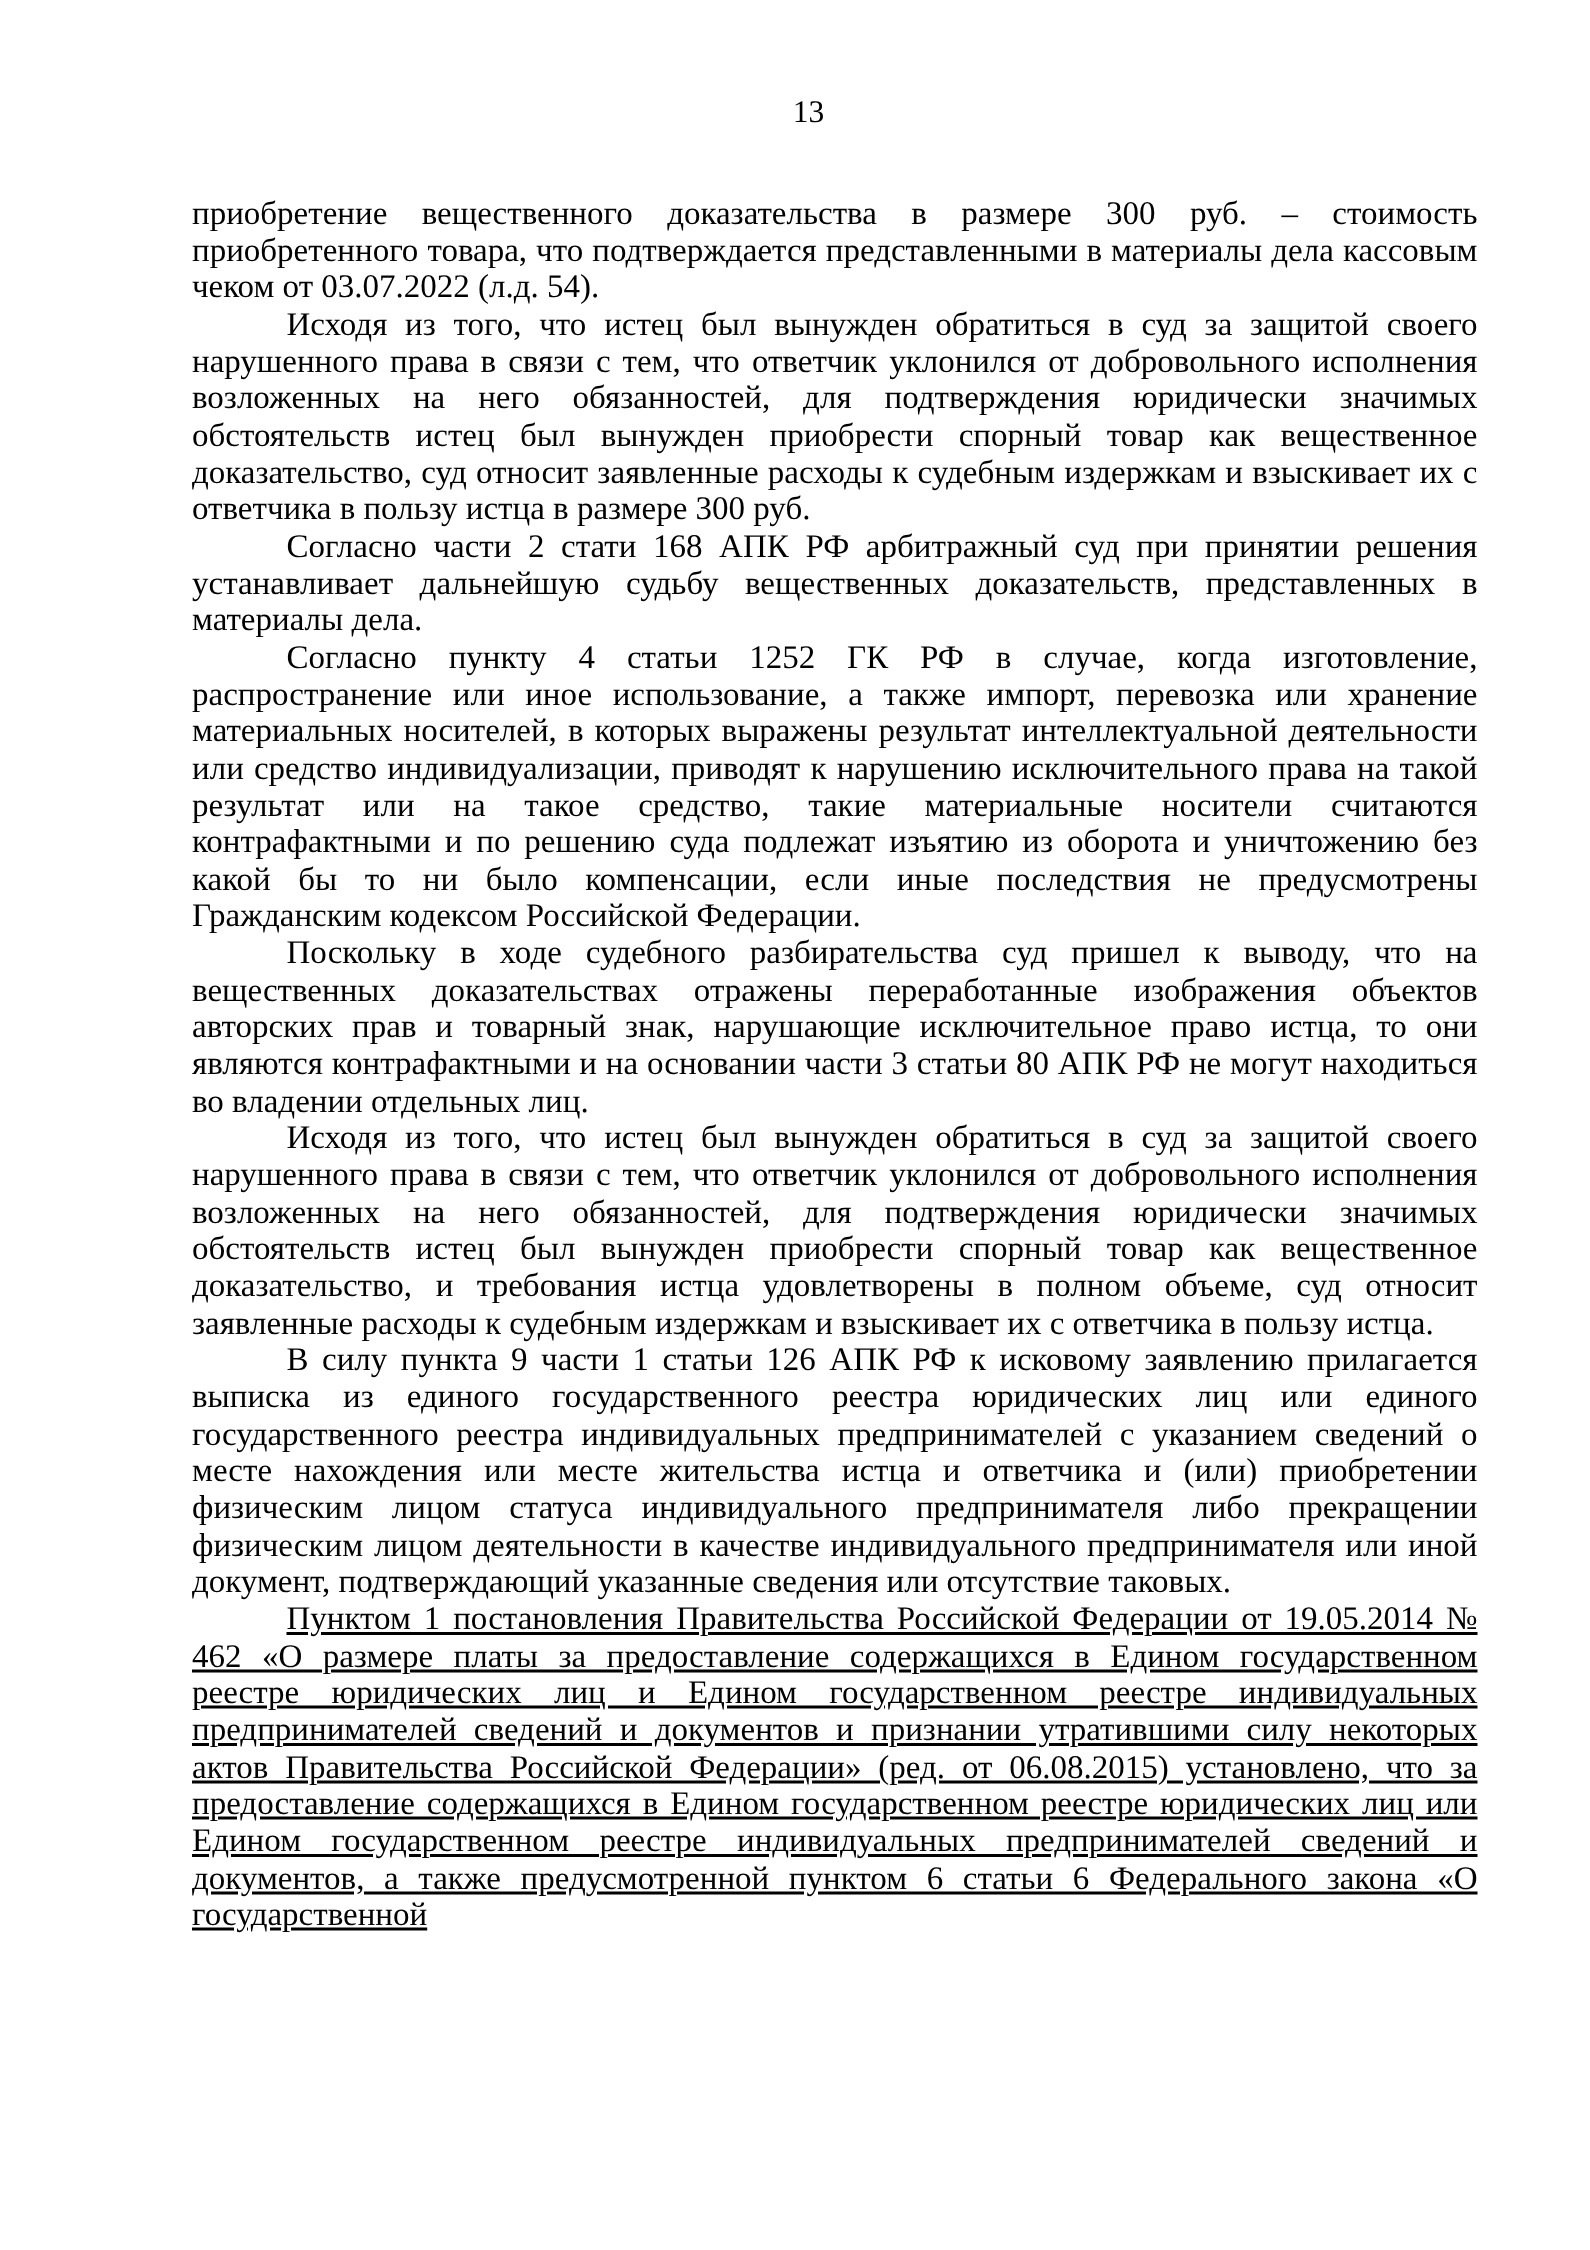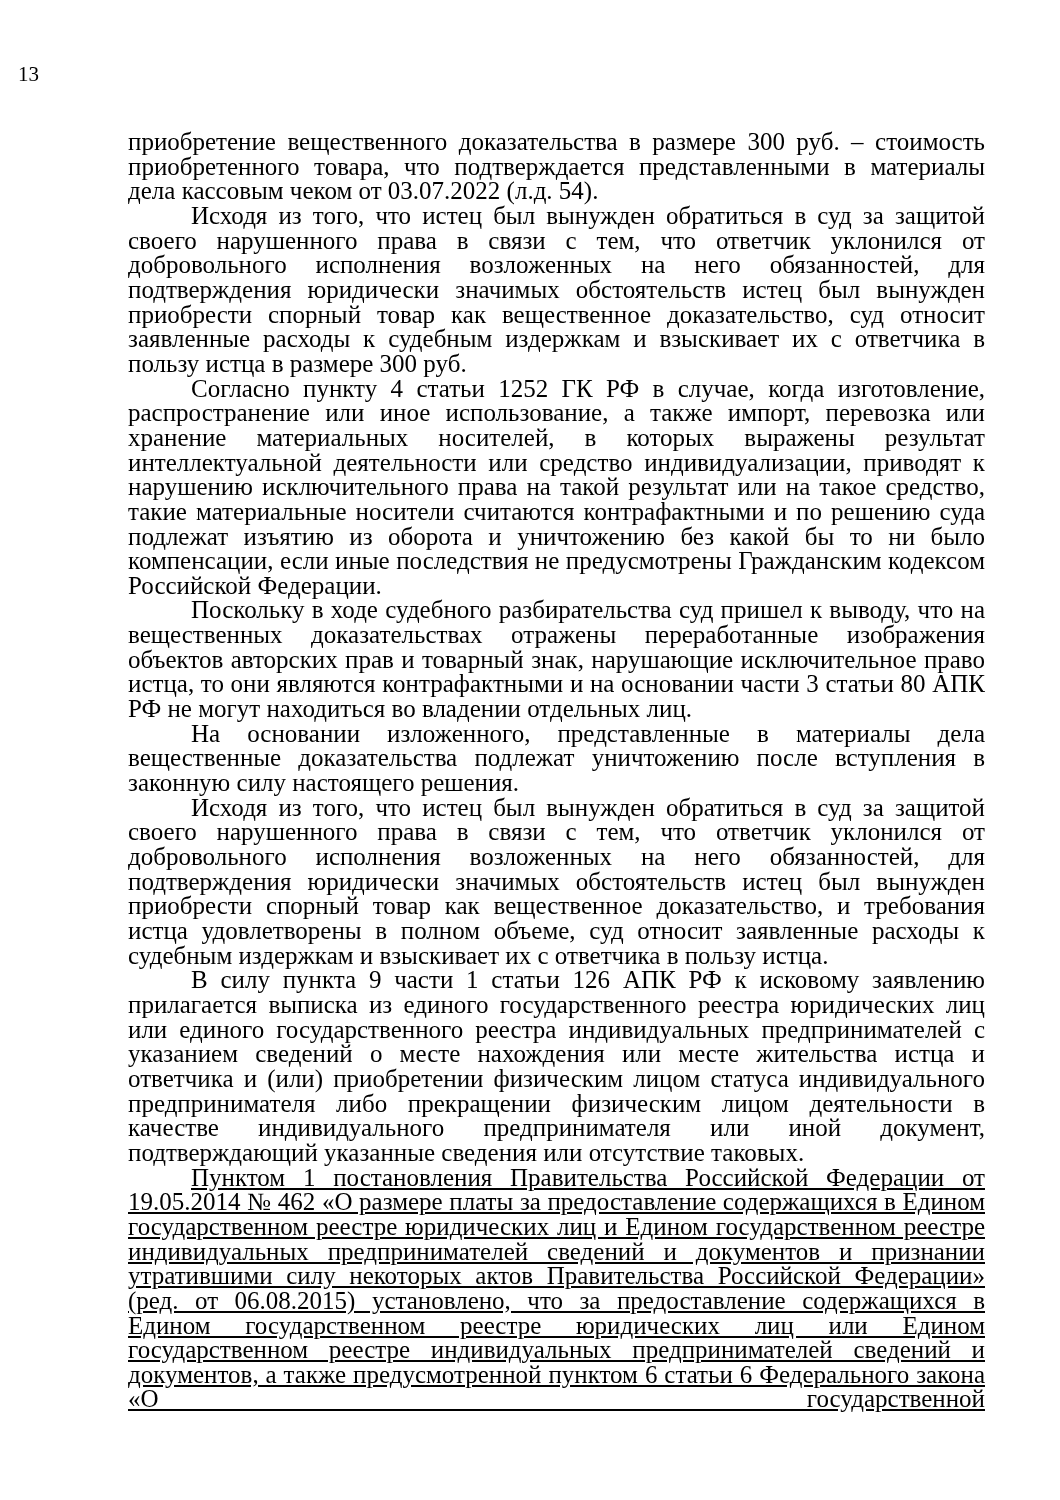--- a/index.html
+++ b/index.html
@@ -20,30 +20,31 @@
     background: var(--bg);
     color: var(--ink);
     font-family: "Liberation Serif", "DejaVu Serif", serif;
     overflow: hidden;
   }
   .page-number {
     position: absolute;
     top: 62px;
     left: 0;
     width: 100%;
+    text-align: center;
     font-size: 21px;
     line-height: 24px;
     padding-left: 18px;
   }
   .text-block {
     position: absolute;
     top: 130px;
     left: 128px;
     width: 857px;
-    font-size: 25px;
+    font-size: 22px;
     line-height: 24.65px;
     text-align: justify;
     hyphens: none;
   }
   .text-block p {
     margin: 0;
     padding: 0;
     text-indent: 63px;
   }
   .text-block p.no-indent { text-indent: 0; }
@@ -51,20 +52,20 @@
 </style>
 </head>
 <body>
 
 <div class="page">
   <div class="page-number">13</div>
 
   <div class="text-block">
     <p class="no-indent">приобретение вещественного доказательства в размере 300 руб. – стоимость приобретенного товара, что подтверждается представленными в материалы дела кассовым чеком от 03.07.2022 (л.д. 54).</p>
     <p>Исходя из того, что истец был вынужден обратиться в суд за защитой своего нарушенного права в связи с тем, что ответчик уклонился от добровольного исполнения возложенных на него обязанностей, для подтверждения юридически значимых обстоятельств истец был вынужден приобрести спорный товар как вещественное доказательство, суд относит заявленные расходы к судебным издержкам и взыскивает их с ответчика в пользу истца в размере 300 руб.</p>
+    <p>Согласно части 2 стати 168 АПК РФ арбитражный суд при принятии решения устанавливает дальнейшую судьбу вещественных доказательств, представленных в материалы дела.</p>
     <p>Согласно пункту 4 статьи 1252 ГК РФ в случае, когда изготовление, распространение или иное использование, а также импорт, перевозка или хранение материальных носителей, в которых выражены результат интеллектуальной деятельности или средство индивидуализации, приводят к нарушению исключительного права на такой результат или на такое средство, такие материальные носители считаются контрафактными и по решению суда подлежат изъятию из оборота и уничтожению без какой бы то ни было компенсации, если иные последствия не предусмотрены Гражданским кодексом Российской Федерации.</p>
     <p>Поскольку в ходе судебного разбирательства суд пришел к выводу, что на вещественных доказательствах отражены переработанные изображения объектов авторских прав и товарный знак, нарушающие исключительное право истца, то они являются контрафактными и на основании части 3 статьи 80 АПК РФ не могут находиться во владении отдельных лиц.</p>
-    <p>На основании изложенного, представленные в материалы дела вещественные доказательства подлежат уничтожению после вступления в законную силу настоящего решения.</p>
     <p>Исходя из того, что истец был вынужден обратиться в суд за защитой своего нарушенного права в связи с тем, что ответчик уклонился от добровольного исполнения возложенных на него обязанностей, для подтверждения юридически значимых обстоятельств истец был вынужден приобрести спорный товар как вещественное доказательство, и требования истца удовлетворены в полном объеме, суд относит заявленные расходы к судебным издержкам и взыскивает их с ответчика в пользу истца.</p>
     <p>В силу пункта 9 части 1 статьи 126 АПК РФ к исковому заявлению прилагается выписка из единого государственного реестра юридических лиц или единого государственного реестра индивидуальных предпринимателей с указанием сведений о месте нахождения или месте жительства истца и ответчика и (или) приобретении физическим лицом статуса индивидуального предпринимателя либо прекращении физическим лицом деятельности в качестве индивидуального предпринимателя или иной документ, подтверждающий указанные сведения или отсутствие таковых.</p>
     <p class="justify-last">Пунктом 1 постановления Правительства Российской Федерации от 19.05.2014 № 462 «О размере платы за предоставление содержащихся в Едином государственном реестре юридических лиц и Едином государственном реестре индивидуальных предпринимателей сведений и документов и признании утратившими силу некоторых актов Правительства Российской Федерации» (ред. от 06.08.2015) установлено, что за предоставление содержащихся в Едином государственном реестре юридических лиц или Едином государственном реестре индивидуальных предпринимателей сведений и документов, а также предусмотренной пунктом 6 статьи 6 Федерального закона «О государственной</p>
   </div>
 </div>
 
 </body></html>

